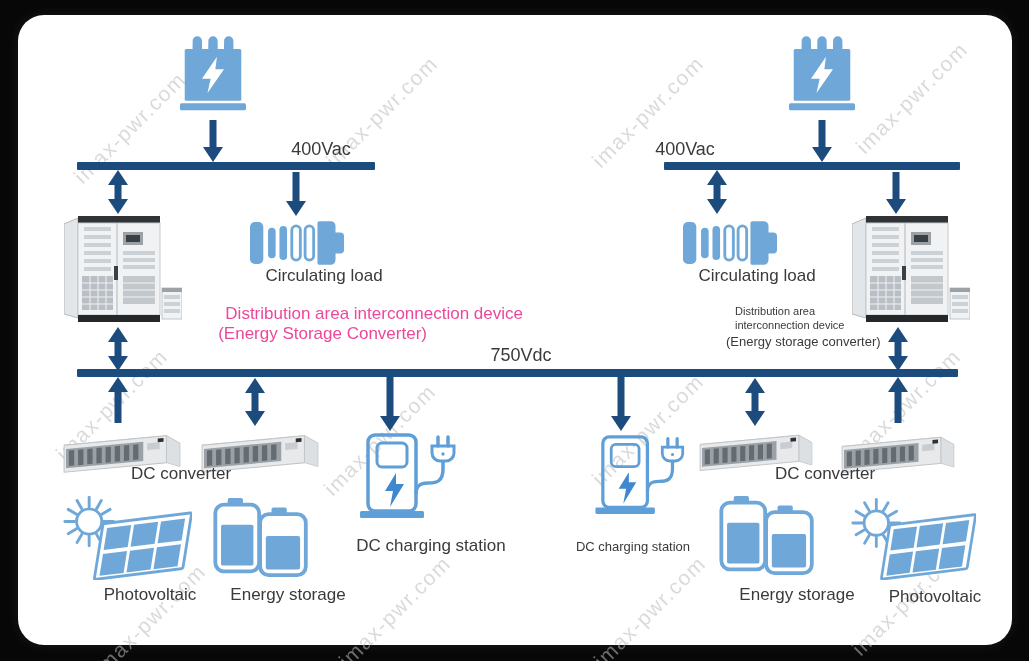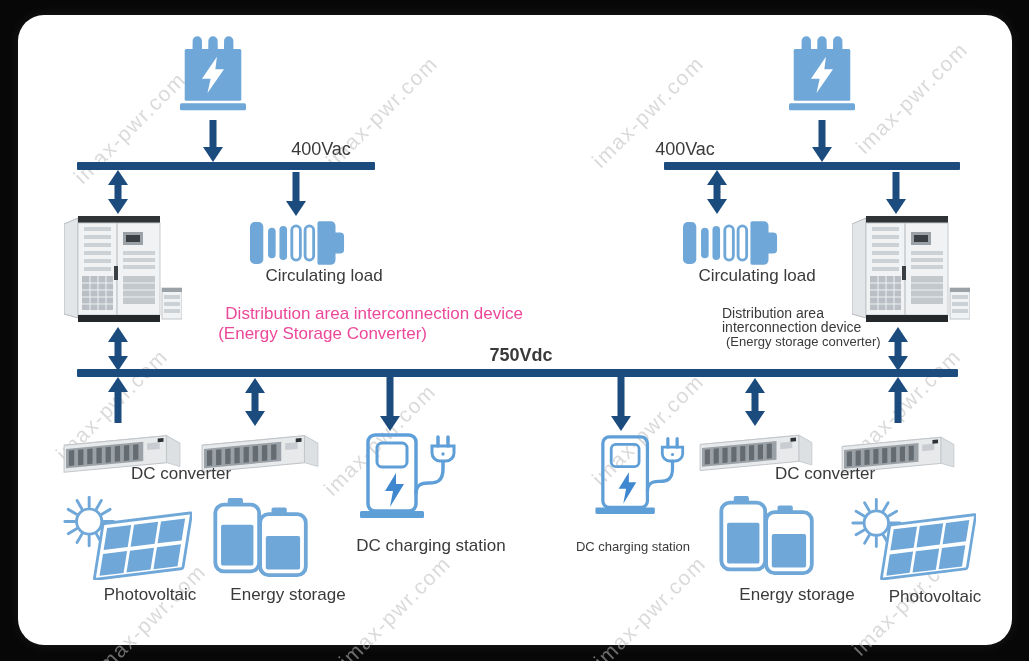--- a/index.html
+++ b/index.html
@@ -3,21 +3,21 @@
 <meta charset="utf-8">
 <style>
   html,body{margin:0;padding:0;background:#070707;}
   .stage{position:relative;width:1029px;height:661px;overflow:hidden;background:#070707;
          font-family:"Liberation Sans",sans-serif;}
   .card{position:absolute;left:18px;top:15px;width:994px;height:630px;background:#ffffff;
         border-radius:26px;box-shadow:0 0 14px rgba(255,255,255,0.08);}
   .wm{position:absolute;white-space:nowrap;font-size:21px;letter-spacing:1.5px;color:#bcbcbc;
       opacity:.55;transform:translate(-50%,-50%) rotate(-45deg);pointer-events:none;}
   .lbl{position:absolute;color:#3a3a3a;text-align:center;line-height:1.18;}
-  .f16{font-size:17px;} .f15{font-size:18px;} .f13{font-size:13px;} .f11{font-size:14px;}
+  .f16{font-size:17px;} .f15{font-size:18px;} .f13{font-size:13px;} .f11{font-size:11px;margin-left:13px;}
   .bus{position:absolute;height:8px;background:#1c4b7e;border-radius:1px;}
   .icon{position:absolute;}
   .icon svg{width:100%;height:100%;display:block;}
   .arr{position:absolute;width:20px;}
   .arr .bar{position:absolute;left:50%;transform:translateX(-50%);width:7px;background:#1c4b7e;}
   .arr-down .bar{top:0;bottom:9px;}
   .arr-up .bar{top:9px;bottom:0;}
   .arr-dbl .bar{top:9px;bottom:9px;}
   .ah{position:absolute;left:50%;width:0;height:0;border-left:10px solid transparent;
       border-right:10px solid transparent;transform:translateX(-50%);}
@@ -145,21 +145,21 @@
   <div class="devtxt-l f16 lbl" style="left:182px;top:304px;width:332px;">Distribution area interconnection device</div>
   <div class="devtxt-l f16 lbl" style="left:182px;top:324px;width:236px;">(Energy Storage Converter)</div>
 
   <div class="arr arr-dbl" style="left:108px;top:327px;height:44px;">
       <div class="bar"></div>
       <div class="ah up"></div>
       <div class="ah down"></div>
     </div>
 
   <div class="bus" style="left:77px;top:369px;width:881px;"></div>
-  <div class="lbl f15" style="left:486px;top:345px;width:70px;font-weight:bold;">750Vdc</div>
+  <div class="lbl f15" style="left:486px;top:345px;width:70px;">750Vdc</div>
 
   <div class="arr arr-up" style="left:108px;top:377px;height:46px;">
       <div class="bar"></div>
       <div class="ah up"></div>
     </div>
   <div class="arr arr-dbl" style="left:245px;top:378px;height:48px;">
       <div class="bar"></div>
       <div class="ah up"></div>
       <div class="ah down"></div>
     </div>

